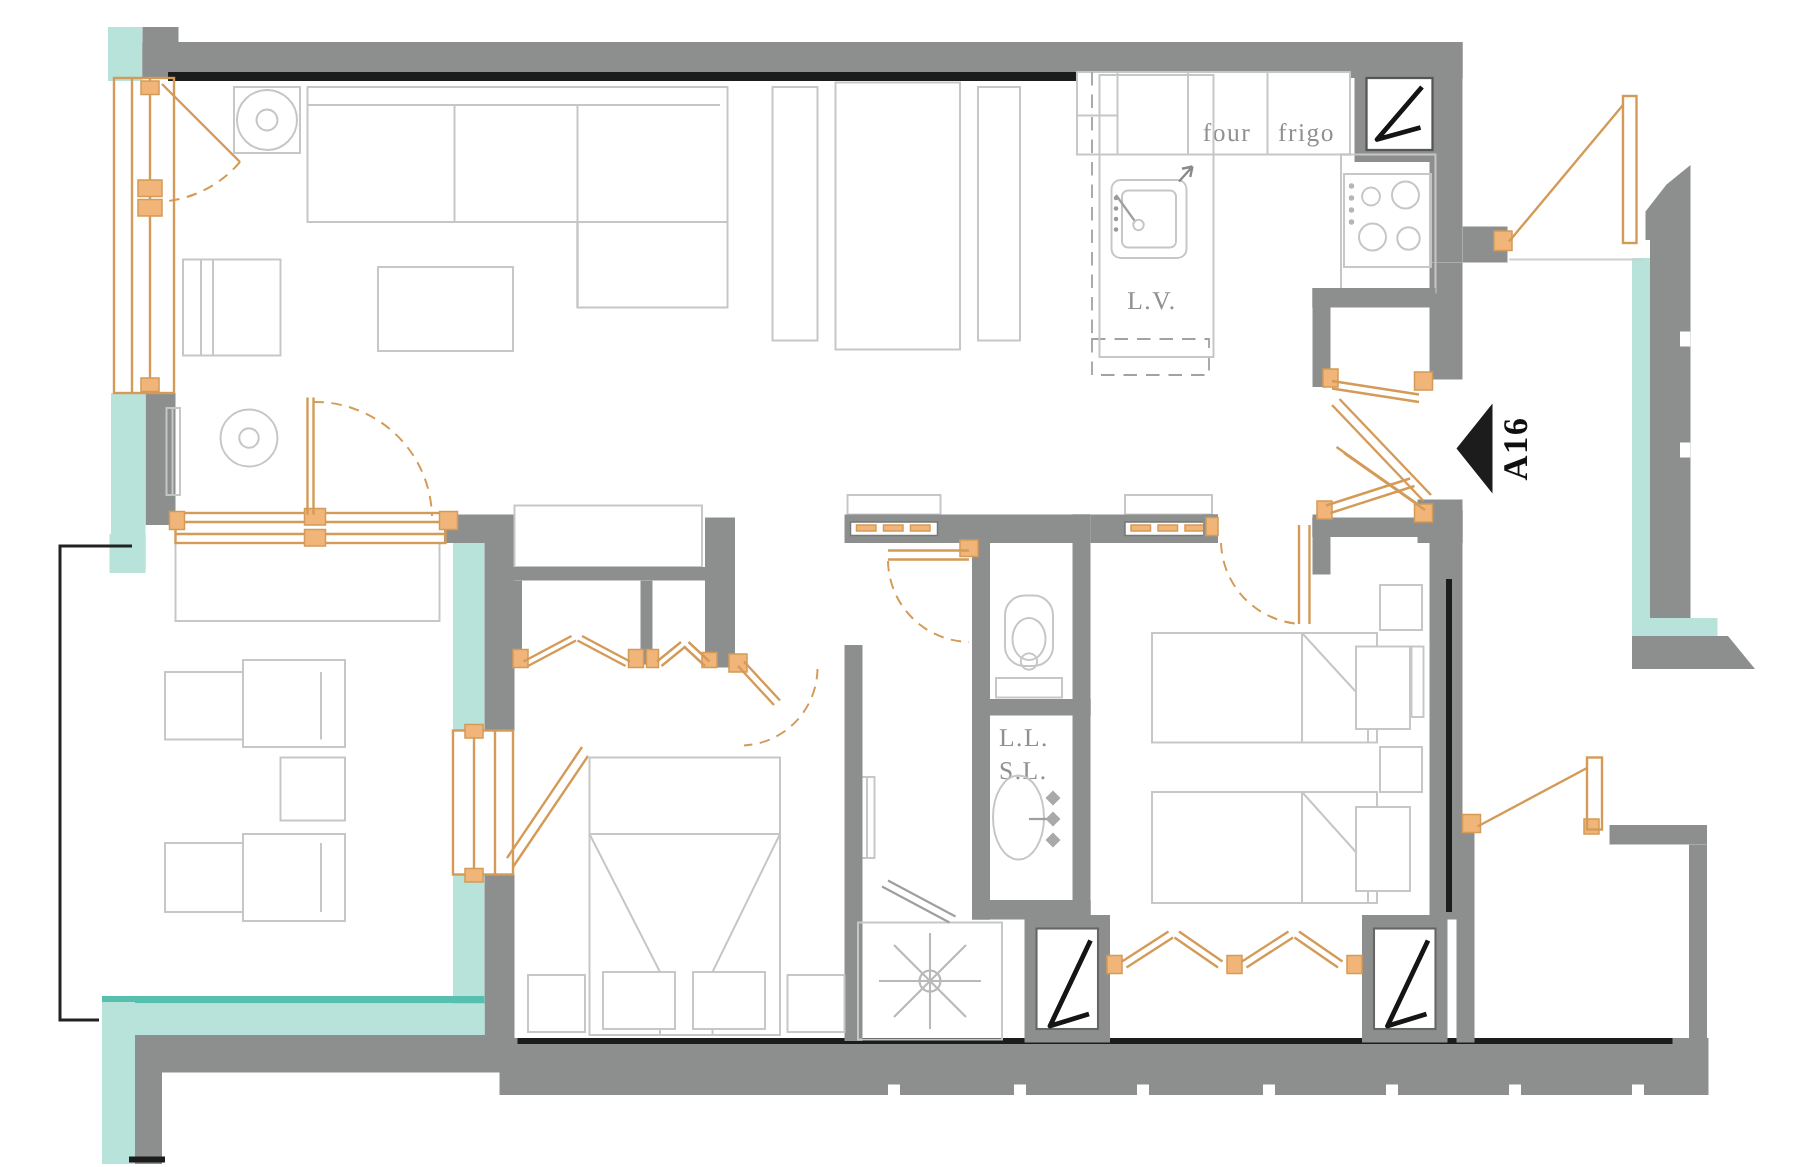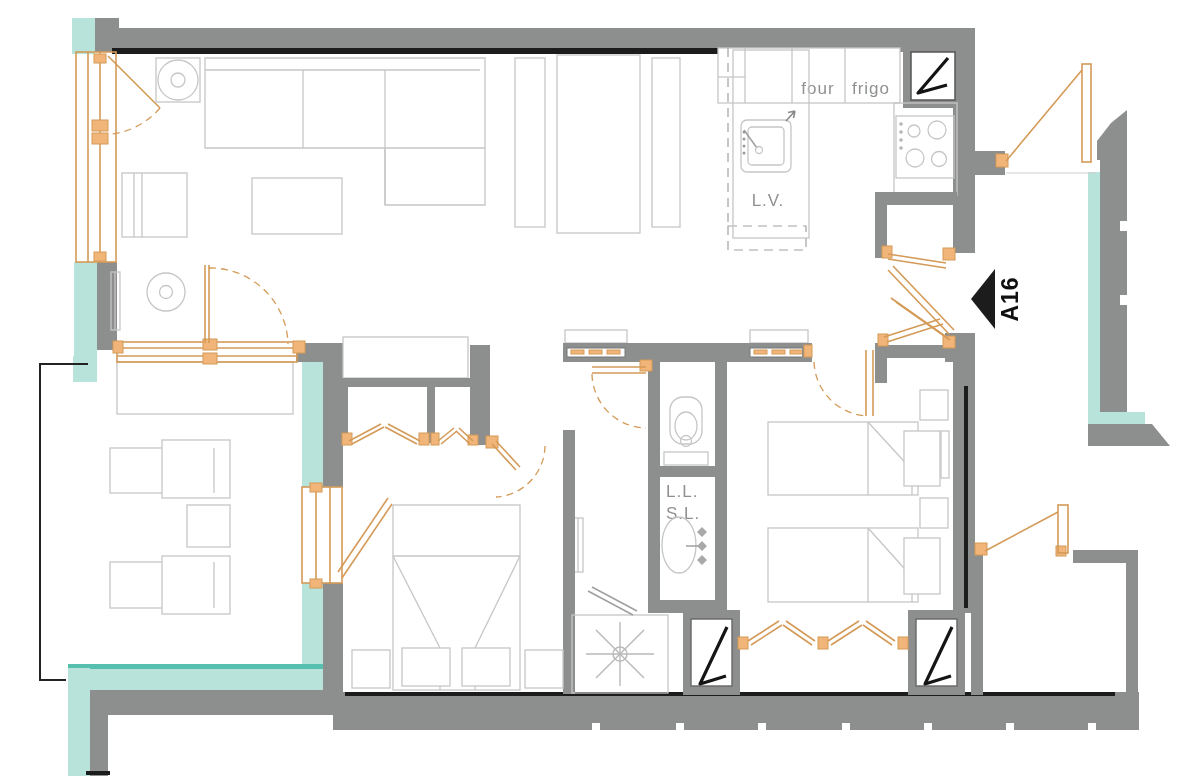--- a/index.html
+++ b/index.html
@@ -1,17 +1,17 @@
 <!DOCTYPE html>
 <html style="--wall: #8d8f8e; --wall-dark: #1c1c1c; --insulation: #b7e3da; --insulation-edge: #57bfae; --joinery: #d49a57; --joinery-fill: #f2b579; --furniture: #c6c6c6; --label: #8f9191;"><head>
 <meta charset="utf-8">
 <style>
   html,body{margin:0;padding:0;background:#fff;}
   #stage{position:relative;width:1200px;height:778px;background:#fff;overflow:hidden;
-         font-family:Liberation Sans, sans-serif;}
+         font-family:Liberation Serif, serif;}
   svg{display:block;}
   .w  {fill:var(--wall,#8d8f8e);stroke:none;}
   .t  {fill:var(--insulation,#b7e3da);}
   .te {fill:var(--insulation-edge,#57bfae);}
   .blk{fill:var(--wall-dark,#1c1c1c);}
   .f  {fill:#fff;stroke:var(--furniture,#c6c6c6);stroke-width:1.3;}
   .fl {fill:none;stroke:var(--furniture,#c6c6c6);stroke-width:1.3;}
   .o  {fill:none;stroke:var(--joinery,#d49a57);stroke-width:1.6;}
   .of {fill:var(--joinery-fill,#f2b579);stroke:var(--joinery,#d49a57);stroke-width:1;}
   .od {fill:none;stroke:var(--joinery,#d49a57);stroke-width:1.3;stroke-dasharray:7 5;}

